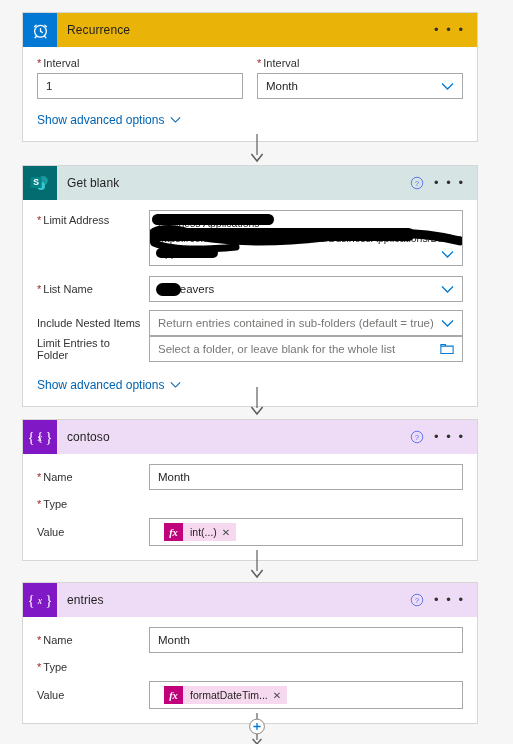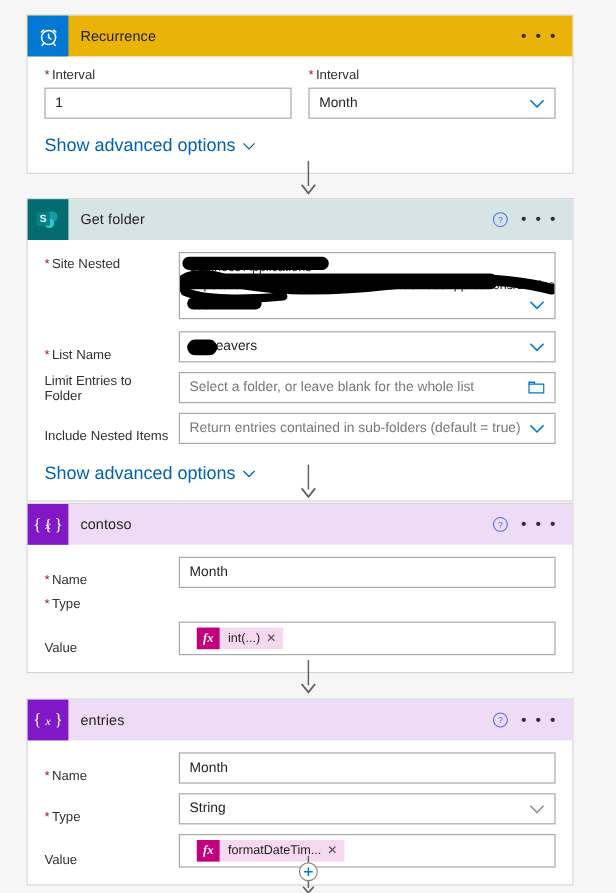--- a/index.html
+++ b/index.html
@@ -119,36 +119,36 @@
   
   .two-col {
     display: flex;
     gap: 14px;
   }
   .two-col > div { flex: 1 1 0; min-width: 0; }
 
   
   .row {
     display: flex;
-    align-items: flex-end;
+    align-items: center;
     margin-bottom: 8px;
   }
   .row-label {
     width: 112px;
     flex: 0 0 112px;
     font-size: 11px;
     color: #323130;
     padding-right: 6px;
     box-sizing: border-box;
   }
   .row-field { flex: 1 1 auto; min-width: 0; }
 
   .link {
     color: #0063b1;
-    font-size: 15px;
+    font-size: 12px;
     display: inline-flex;
     align-items: center;
     gap: 6px;
     cursor: pointer;
   }
 
   
   .site-box {
     border: 1px solid #a8a8a8;
     background: #fff;
@@ -301,33 +301,33 @@
   <div class="card" style="top:165px;">
     <div class="card-header hdr-sharepoint">
       <div class="card-icon">
         <svg width="22" height="20" viewBox="0 0 24 22">
           <circle cx="15.4" cy="8.5" r="5.2" fill="#1a9ba1"></circle>
           <circle cx="13.2" cy="14.4" r="4.4" fill="#37c6d0"></circle>
           <rect x="1.6" y="4.4" width="12.2" height="12.2" rx="1" fill="#038387"></rect>
           <text x="7.7" y="13.6" font-family="Liberation Sans, sans-serif" font-size="9.5" font-weight="bold" fill="#ffffff" text-anchor="middle">S</text>
         </svg>
       </div>
-      <div class="card-title">Get folder</div>
+      <div class="card-title">Get blank</div>
       <div class="header-actions">
         <svg class="help-icon" viewBox="0 0 16 16">
           <circle cx="8" cy="8" r="6.6" fill="none" stroke="#4f6bed" stroke-width="1"></circle>
           <text x="8" y="11.2" font-family="Liberation Sans, sans-serif" font-size="8.2" fill="#4f6bed" text-anchor="middle">?</text>
         </svg>
         <div class="ellipsis">• • •</div>
       </div>
     </div>
     <div class="card-body">
 
       <div class="row" style="align-items:flex-start; margin-bottom:10px;">
-        <div class="row-label" style="padding-top:4px;"><span class="req-star">*</span><span>Site Nested</span></div>
+        <div class="row-label" style="padding-top:4px;"><span class="req-star">*</span><span>Limit Address</span></div>
         <div class="row-field">
           <div class="site-box">
             <div>Business Applications -</div>
             <div style="white-space:nowrap;">https://contoso.sharepoint.com/sites/BusinessApplications/Business</div>
             <div>Applications</div>
 
             <div class="redact" style="left:2px; top:3px; width:122px; height:11px;"></div>
             <div class="redact" style="left:0px; top:17px; width:265px; height:13px; border-radius:7px;"></div>
             <div class="redact" style="left:6px; top:37px; width:62px; height:10px;"></div>
             <svg class="redact-swoosh" style="left:-6px; top:6px;" width="320" height="46" viewBox="0 0 320 46">
@@ -348,41 +348,41 @@
             <span style="visibility:hidden;">XX</span>
             <span>Leavers</span>
             <div class="redact" style="left:6px; top:6px; width:25px; height:13px; border-radius:8px;"></div>
             <svg class="chev" width="13" height="9" viewBox="0 0 13 9">
                 <path d="M1 1.5 L6.5 7 L12 1.5" fill="none" stroke="#0078d4" stroke-width="1.3"></path>
               </svg>
           </div>
         </div>
       </div>
 
+      <div class="row" style="margin-bottom:0;">
+        <div class="row-label">Include Nested Items</div>
+        <div class="row-field">
+          <div class="input-box placeholder-text">
+            <span>Return entries contained in sub-folders (default = true)</span>
+            <svg class="chev" width="13" height="9" viewBox="0 0 13 9">
+                <path d="M1 1.5 L6.5 7 L12 1.5" fill="none" stroke="#0078d4" stroke-width="1.3"></path>
+              </svg>
+          </div>
+        </div>
+      </div>
+
       <div class="row">
         <div class="row-label">Limit Entries to Folder</div>
         <div class="row-field">
           <div class="input-box placeholder-text">
             <span>Select a folder, or leave blank for the whole list</span>
             <svg class="folder-ico" width="14" height="12" viewBox="0 0 16 13">
               <path d="M1 3.2 L1 11.6 L15 11.6 L15 3.2 Z" fill="none" stroke="#0078d4" stroke-width="1.2"></path>
               <path d="M1 3.2 L1 1.4 L6.2 1.4 L6.2 3.2" fill="none" stroke="#0078d4" stroke-width="1.2"></path>
             </svg>
-          </div>
-        </div>
-      </div>
-
-      <div class="row" style="margin-bottom:0;">
-        <div class="row-label">Include Nested Items</div>
-        <div class="row-field">
-          <div class="input-box placeholder-text">
-            <span>Return entries contained in sub-folders (default = true)</span>
-            <svg class="chev" width="13" height="9" viewBox="0 0 13 9">
-                <path d="M1 1.5 L6.5 7 L12 1.5" fill="none" stroke="#0078d4" stroke-width="1.3"></path>
-              </svg>
           </div>
         </div>
       </div>
 
       <div style="margin-top:16px;">
         <span class="link">
           <span>Show advanced options</span>
           <svg width="11" height="8" viewBox="0 0 13 9">
               <path d="M1 1.5 L6.5 7 L12 1.5" fill="none" stroke="#0063b1" stroke-width="1.2"></path>
             </svg>
@@ -473,28 +473,20 @@
       <div class="row">
         <div class="row-label"><span class="req-star">*</span><span>Name</span></div>
         <div class="row-field">
           <div class="input-box">
             <span>Month</span>
           </div>
         </div>
       </div>
       <div class="row">
         <div class="row-label"><span class="req-star">*</span><span>Type</span></div>
-        <div class="row-field">
-          <div class="input-box">
-            <span>String</span>
-            <svg class="chev" width="13" height="9" viewBox="0 0 13 9">
-                <path d="M1 1.5 L6.5 7 L12 1.5" fill="none" stroke="#8a8886" stroke-width="1.2"></path>
-              </svg>
-          </div>
-        </div>
       </div>
       <div class="row" style="margin-bottom:0;">
         <div class="row-label">Value</div>
         <div class="row-field">
           <div class="chip-host">
             <span class="chip">
               <span class="chip-fx">fx</span>
               <span class="chip-text">formatDateTim...</span>
               <span class="chip-x">✕</span>
             </span>

